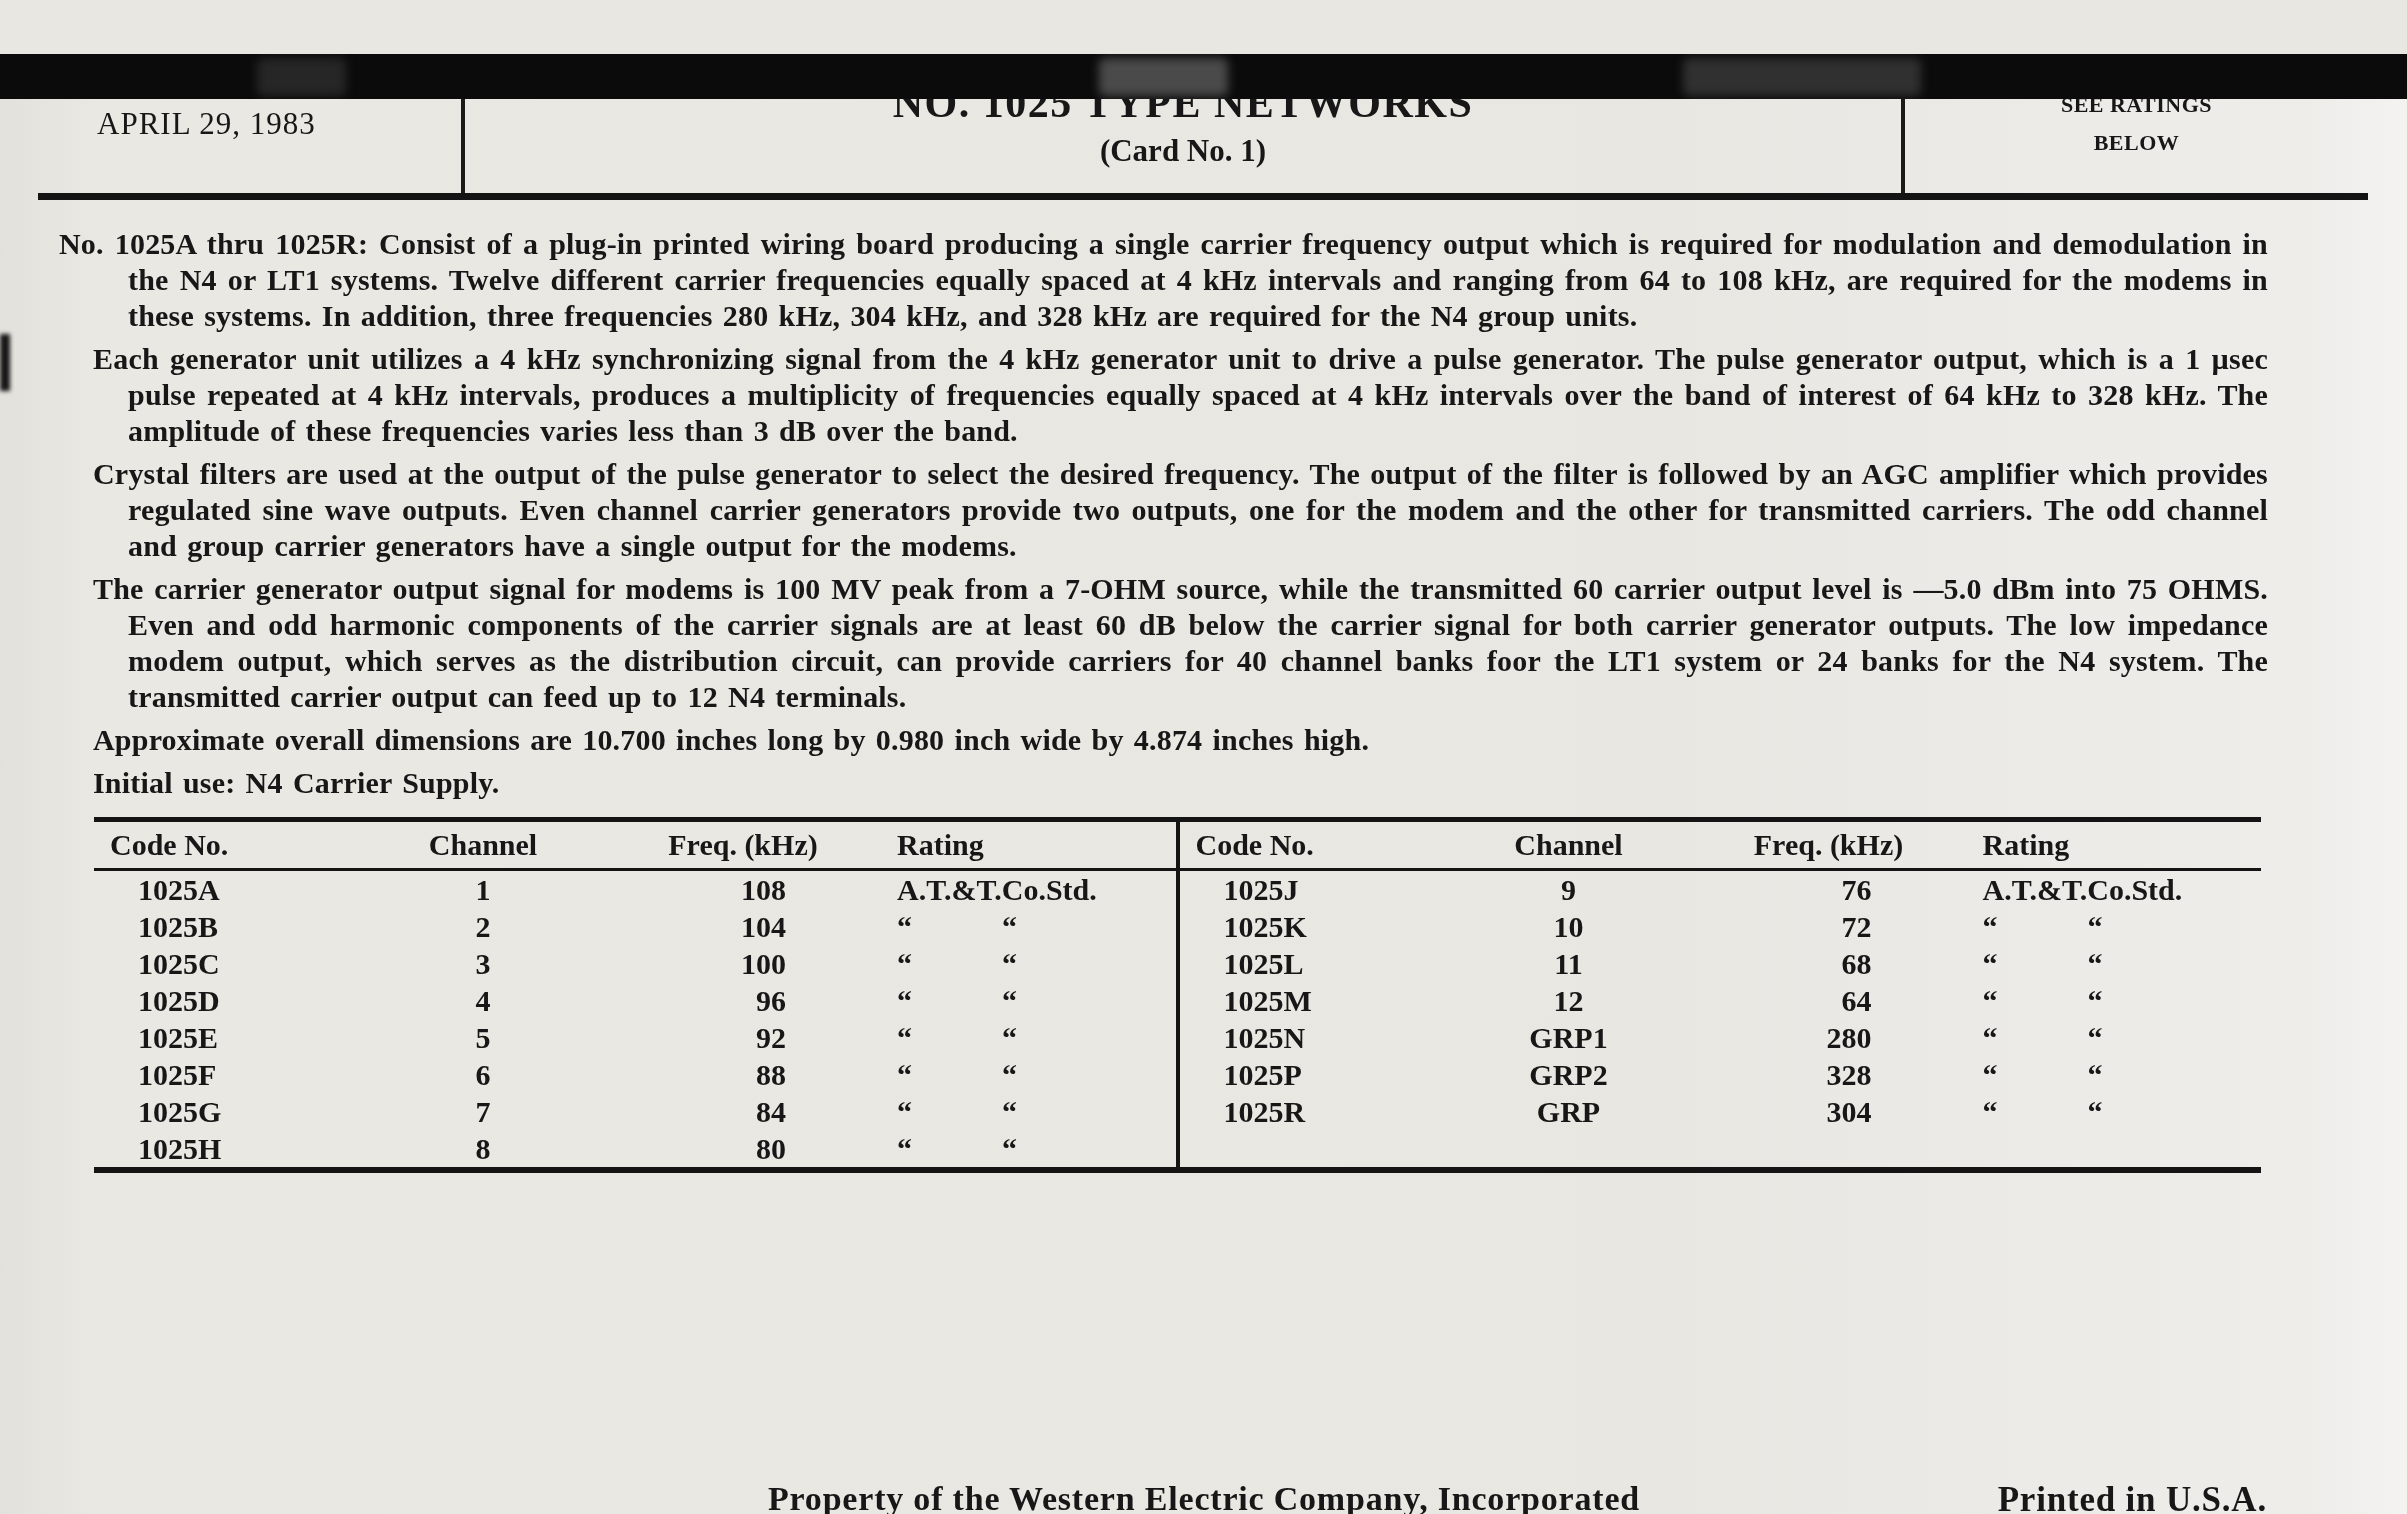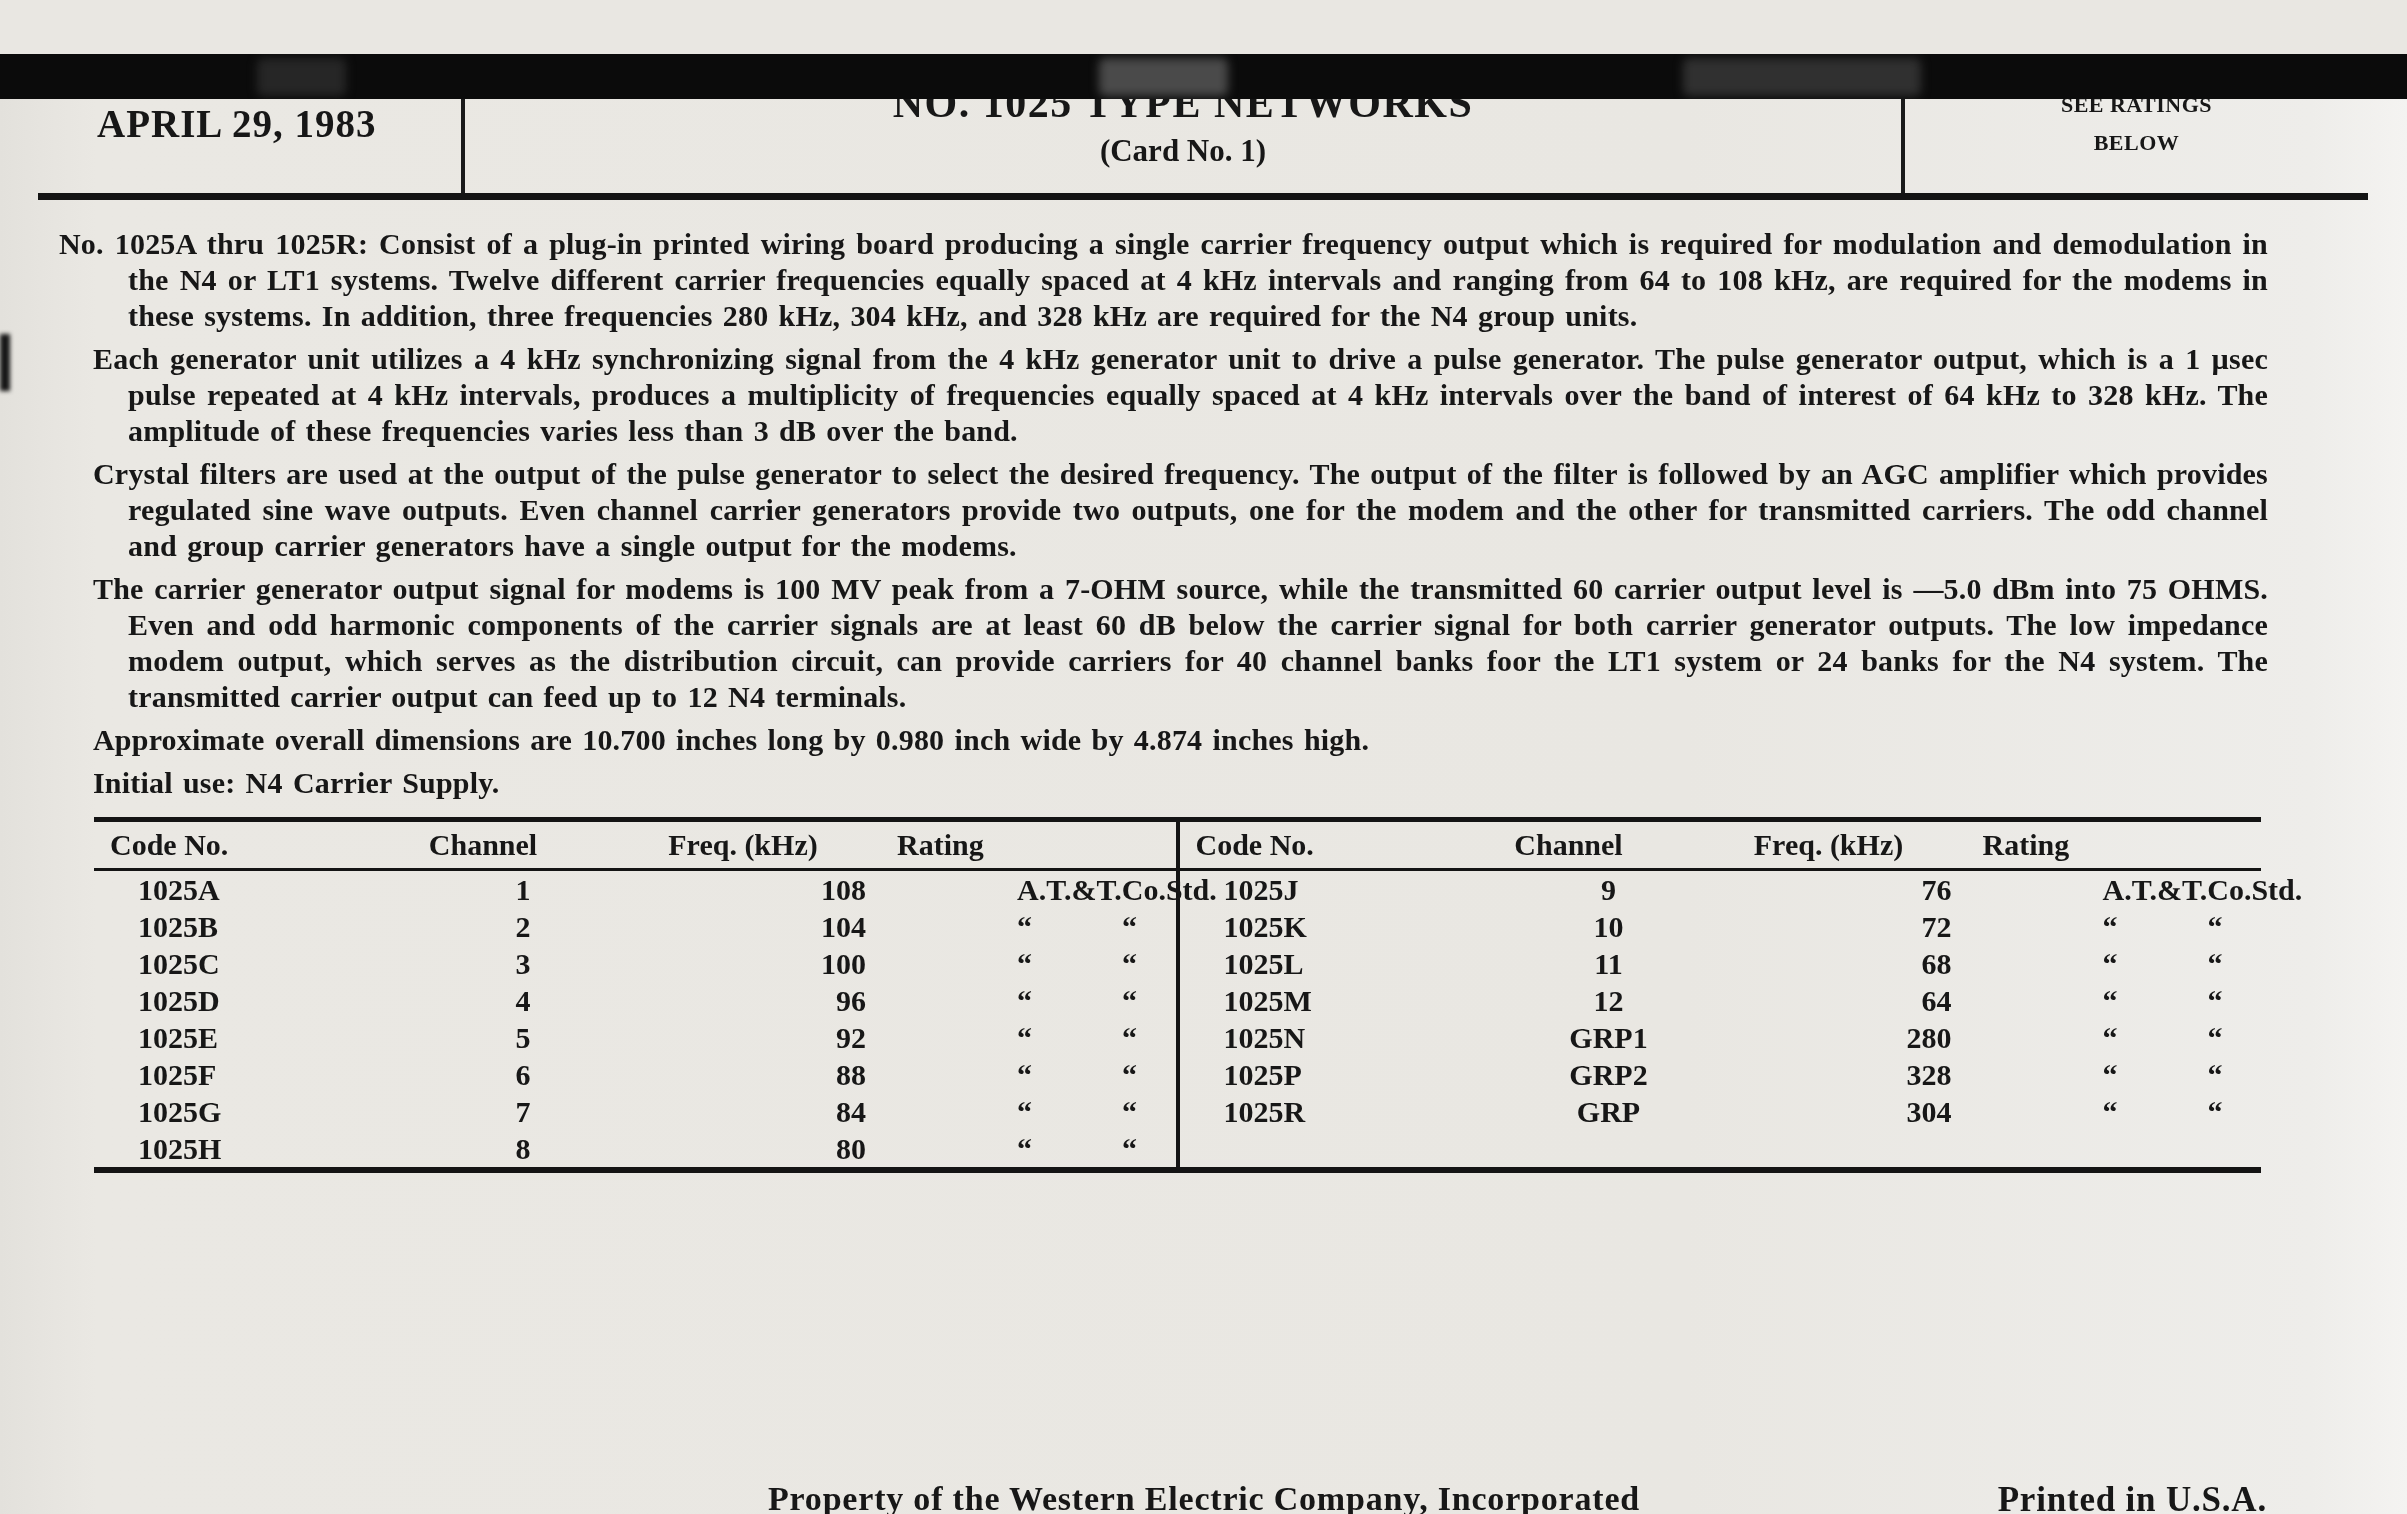--- a/index.html
+++ b/index.html
@@ -38,21 +38,21 @@
     display: flex;
     margin: 54px 40px 0 38px;
     height: 139px;
     border-bottom: 7px solid #141414;
   }
   .h-left {
     width: 423px;
     display: flex; align-items: center;
     padding-left: 59px; box-sizing: border-box;
   }
-  .h-date { font-size: 39px; font-weight: 700; letter-spacing: 1px; }
+  .h-date { font-size: 31px; font-weight: 400; letter-spacing: 1px; }
   .h-center {
     flex: 1;
     border-left: 4px solid #1a1a1a;
     border-right: 4px solid #1a1a1a;
     display: flex; flex-direction: column; justify-content: center; align-items: center;
     gap: 6px;
   }
   .h-title { font-size: 42px; font-weight: 700; letter-spacing: 1.5px; }
   .h-sub { font-size: 31px; font-weight: 700; }
   .h-right {
@@ -86,21 +86,21 @@
     display: grid;
     grid-template-columns: 243px 292px 228px 1fr;
     font-size: 30px;
     font-weight: 700;
   }
   .t-header {
     height: 46px;
     align-items: center;
     border-bottom: 3px solid #141414;
   }
-  .t-row { height: 37px; line-height: 37px; gap: 40px; }
+  .t-row { height: 37px; line-height: 37px; }
   .t-row:first-of-type { margin-top: 5px; }
   .c-code   { padding-left: 44px; }
   .t-header .c-code { padding-left: 16px; }
   .c-chan   { text-align: center; }
   .c-freq   { text-align: right; padding-right: 71px; }
   .t-header .c-freq { text-align: center; padding-right: 0; }
   .c-rating { text-align: left; padding-left: 40px; }
   
   .footer {
     position: absolute; top: 1426px; left: 0;

